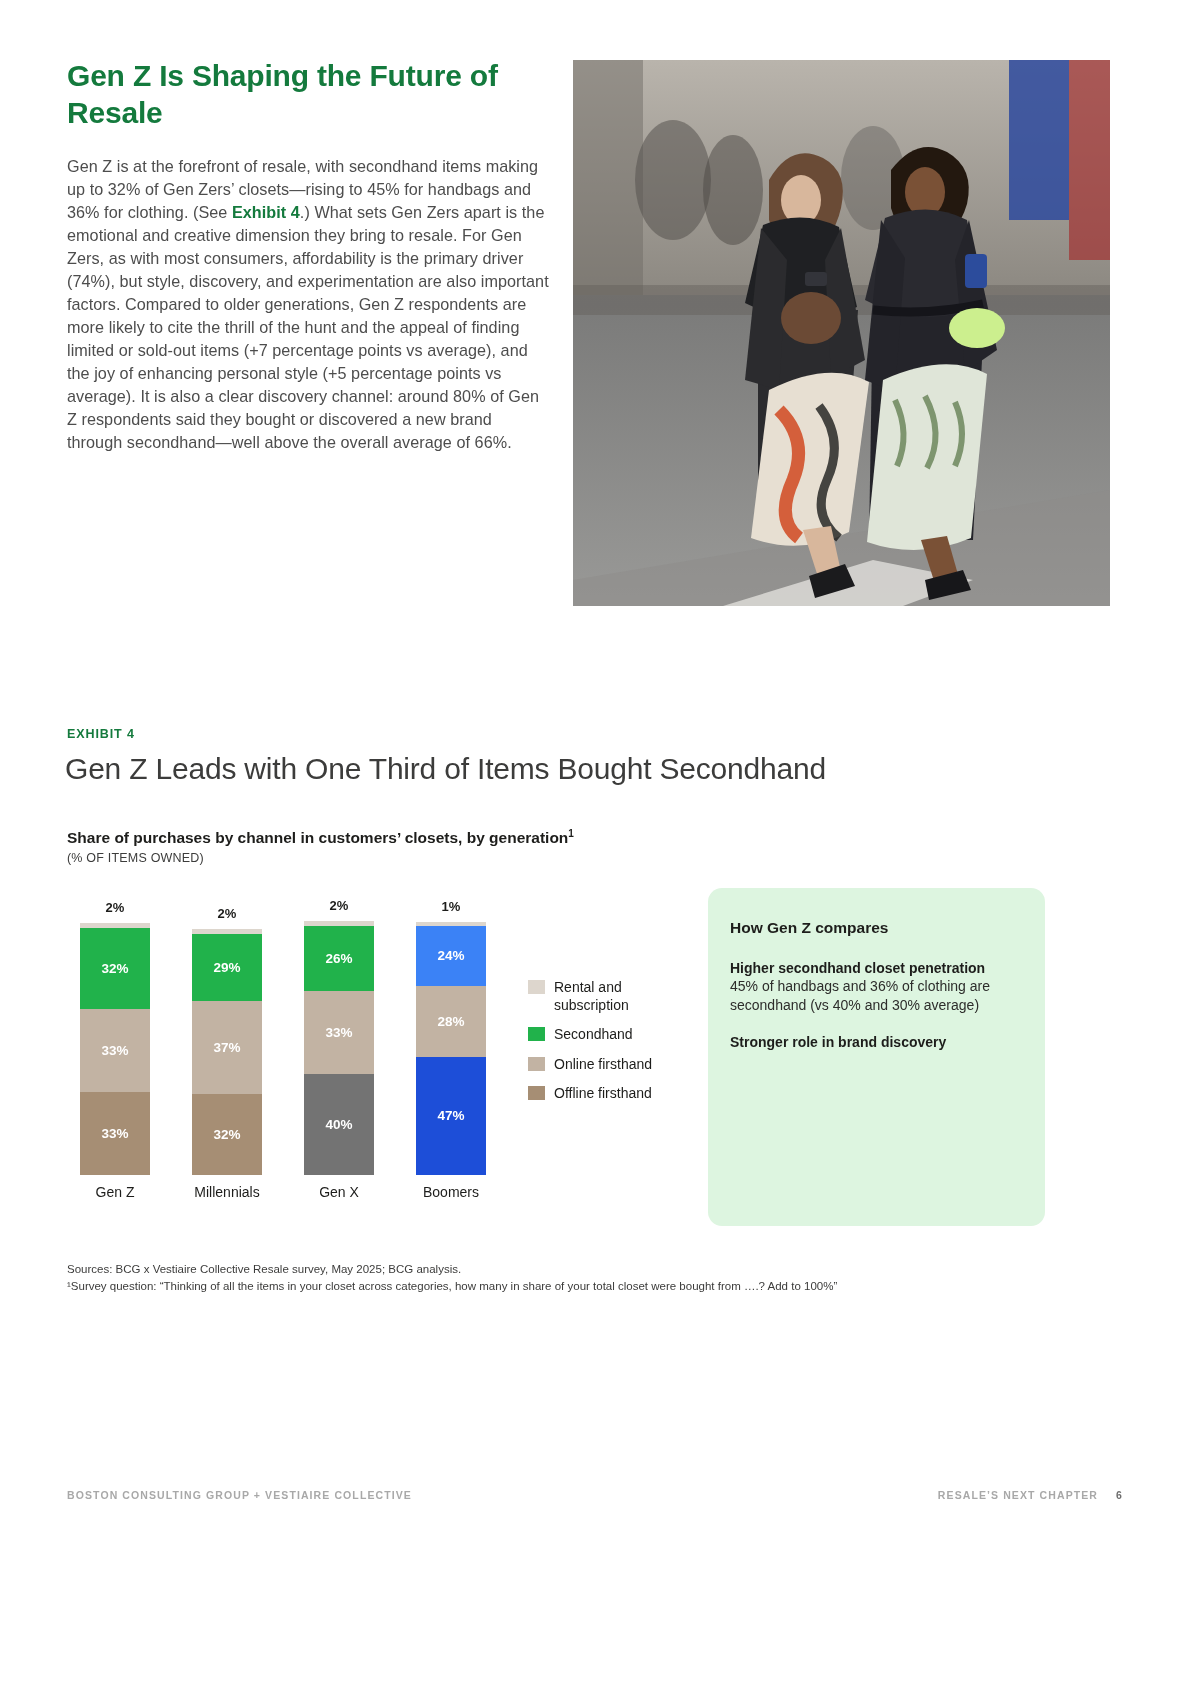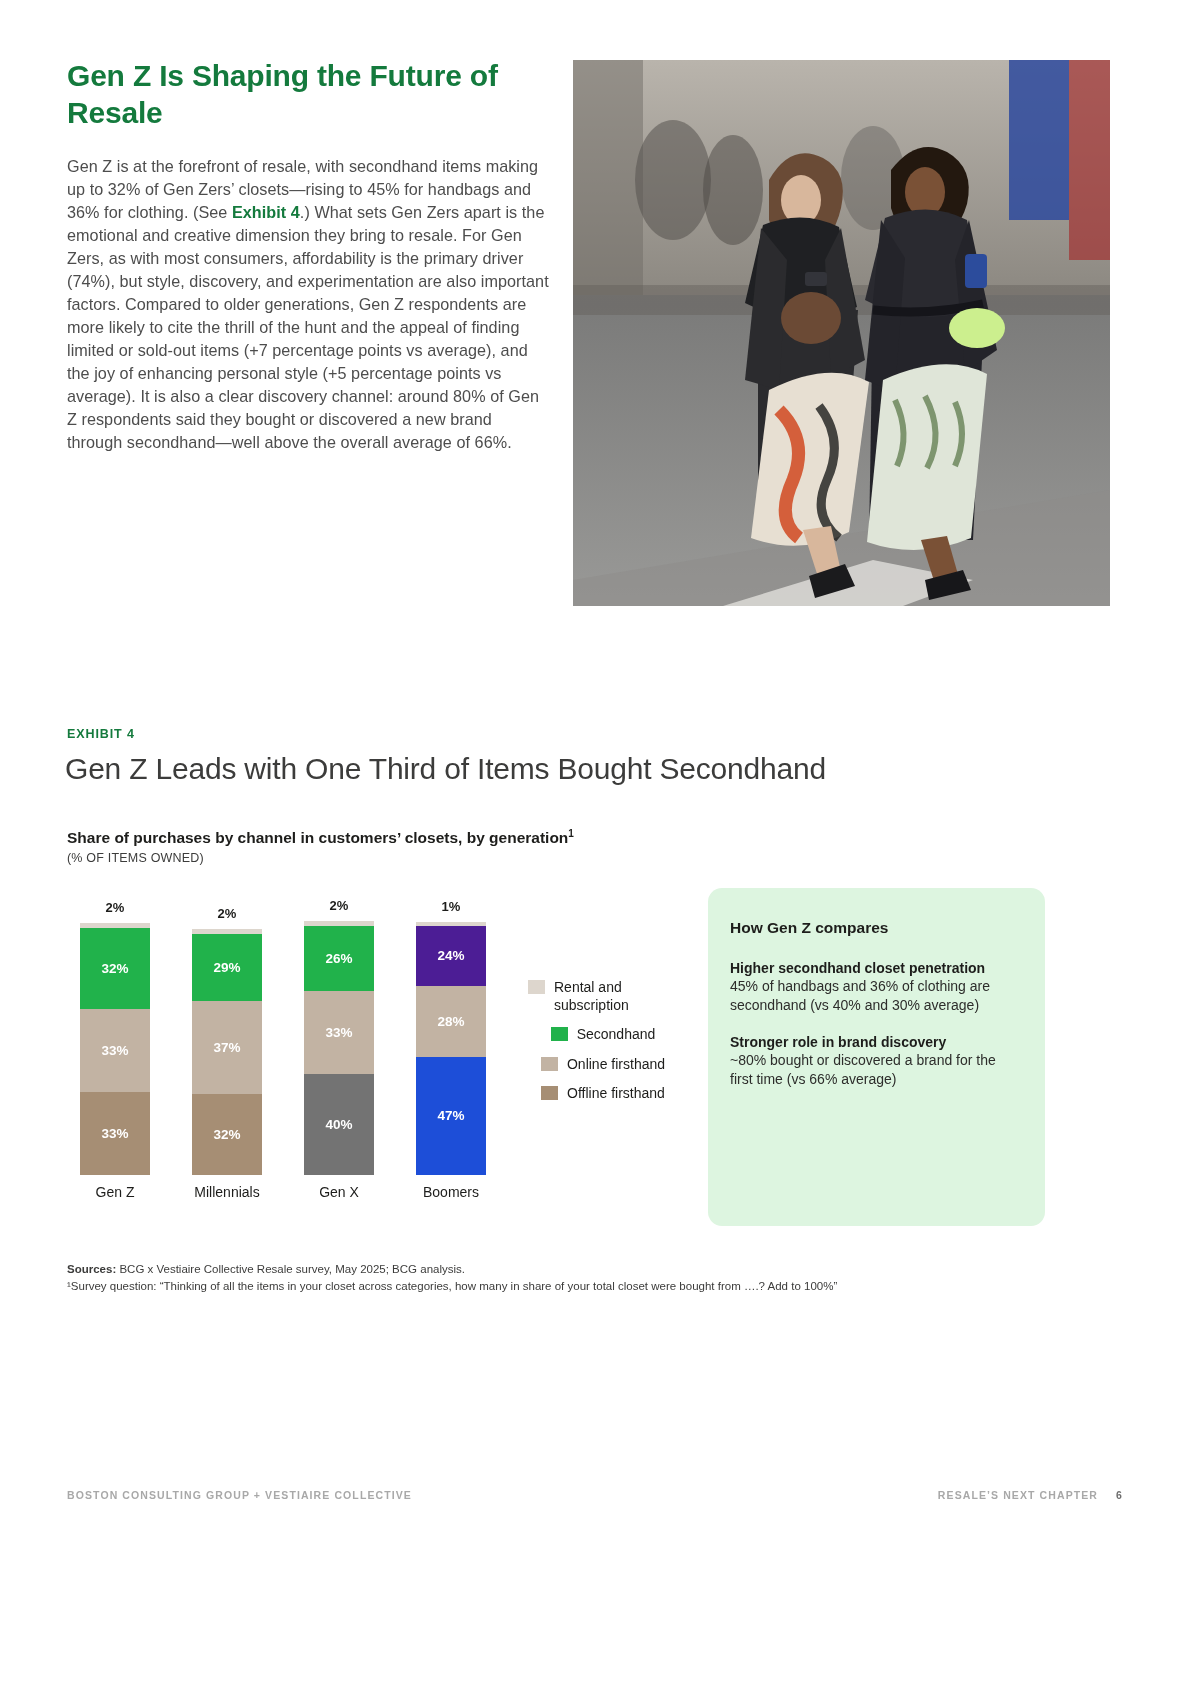--- a/index.html
+++ b/index.html
@@ -89,21 +89,21 @@
     margin-top: 9px;
     font-size: 14px; color: #1d1d1b; white-space: nowrap;
     font-stretch: condensed;
   }
 
   
   .legend {
     position: absolute; left: 528px; top: 978px; width: 150px;
   }
   .legend-item {
-    display: flex; align-items: flex-start; margin-bottom: 11px; justify-content: center;
+    display: flex; align-items: flex-start; margin-bottom: 11px;
   }
   .swatch {
     width: 17px; height: 14px; flex: 0 0 17px; margin-top: 2px;
   }
   .legend-text {
     margin-left: 9px; font-size: 14px; line-height: 1.3; color: #1d1d1b;
   }
 
   
   .callout {
@@ -122,21 +122,21 @@
   }
   .callout-block .cb {
     font-size: 14px; color: #2d2d2b; line-height: 1.33;
   }
 
   
   .sources {
     position: absolute; left: 67px; top: 1261px; width: 960px;
     font-size: 11.5px; line-height: 1.5; color: #3c3c3b;
   }
-  .sources b { font-weight: bold; }
+  .sources b { font-weight: normal; }
 
   
   .footer-left {
     position: absolute; left: 67px; top: 1489px;
     font-size: 10.5px; letter-spacing: 1.1px; color: #a8a8a8;
     font-weight: bold;
   }
   .footer-right {
     position: absolute; right: 67px; top: 1489px;
     font-size: 10.5px; letter-spacing: 1.1px; color: #a8a8a8;
@@ -257,21 +257,21 @@
           <span>33%</span>
         </div>
         <div class="seg" style="background: #737373; height: 100.8px;">
           <span>40%</span>
         </div>
         <div class="cat-label">Gen X</div>
       </div>
       <div class="bar-group" style="left: 349px; width: 70px;">
         <div class="cap-label" style="top: -23px;">1%</div>
         <div class="seg" style="background: rgb(221, 214, 205); height: 4px;"></div>
-        <div class="seg" style="background: #4c1d95; height: 60.48px;">
+        <div class="seg" style="background: #3b82f6; height: 60.48px;">
           <span>24%</span>
         </div>
         <div class="seg" style="background: rgb(194, 179, 163); height: 70.56px;">
           <span>28%</span>
         </div>
         <div class="seg" style="background: #1d4ed8; height: 118.44px;">
           <span>47%</span>
         </div>
         <div class="cat-label">Boomers</div>
       </div>
@@ -298,21 +298,20 @@
 
   <div class="callout">
     <h3>How Gen Z compares</h3>
     <div id="callout-blocks">
         <div class="callout-block">
           <div class="ch">Higher secondhand closet penetration</div>
           <div class="cb">45% of handbags and 36% of clothing are secondhand (vs 40% and 30% average)</div>
         </div>
         <div class="callout-block">
           <div class="ch">Stronger role in brand discovery</div>
-          <div class="cb">~80% bought or discovered a brand for the first time (vs 66% average)</div>
         </div>
       </div>
   </div>
 
   <div class="sources">
     <div><b>Sources:</b><span> BCG x Vestiaire Collective Resale survey, May 2025; BCG analysis.</span></div>
     <div>¹Survey question: “Thinking of all the items in your closet across categories, how many in share of your total closet were bought from ….? Add to 100%”</div>
   </div>
 
   <div class="footer-left">BOSTON CONSULTING GROUP  +  VESTIAIRE COLLECTIVE</div>

